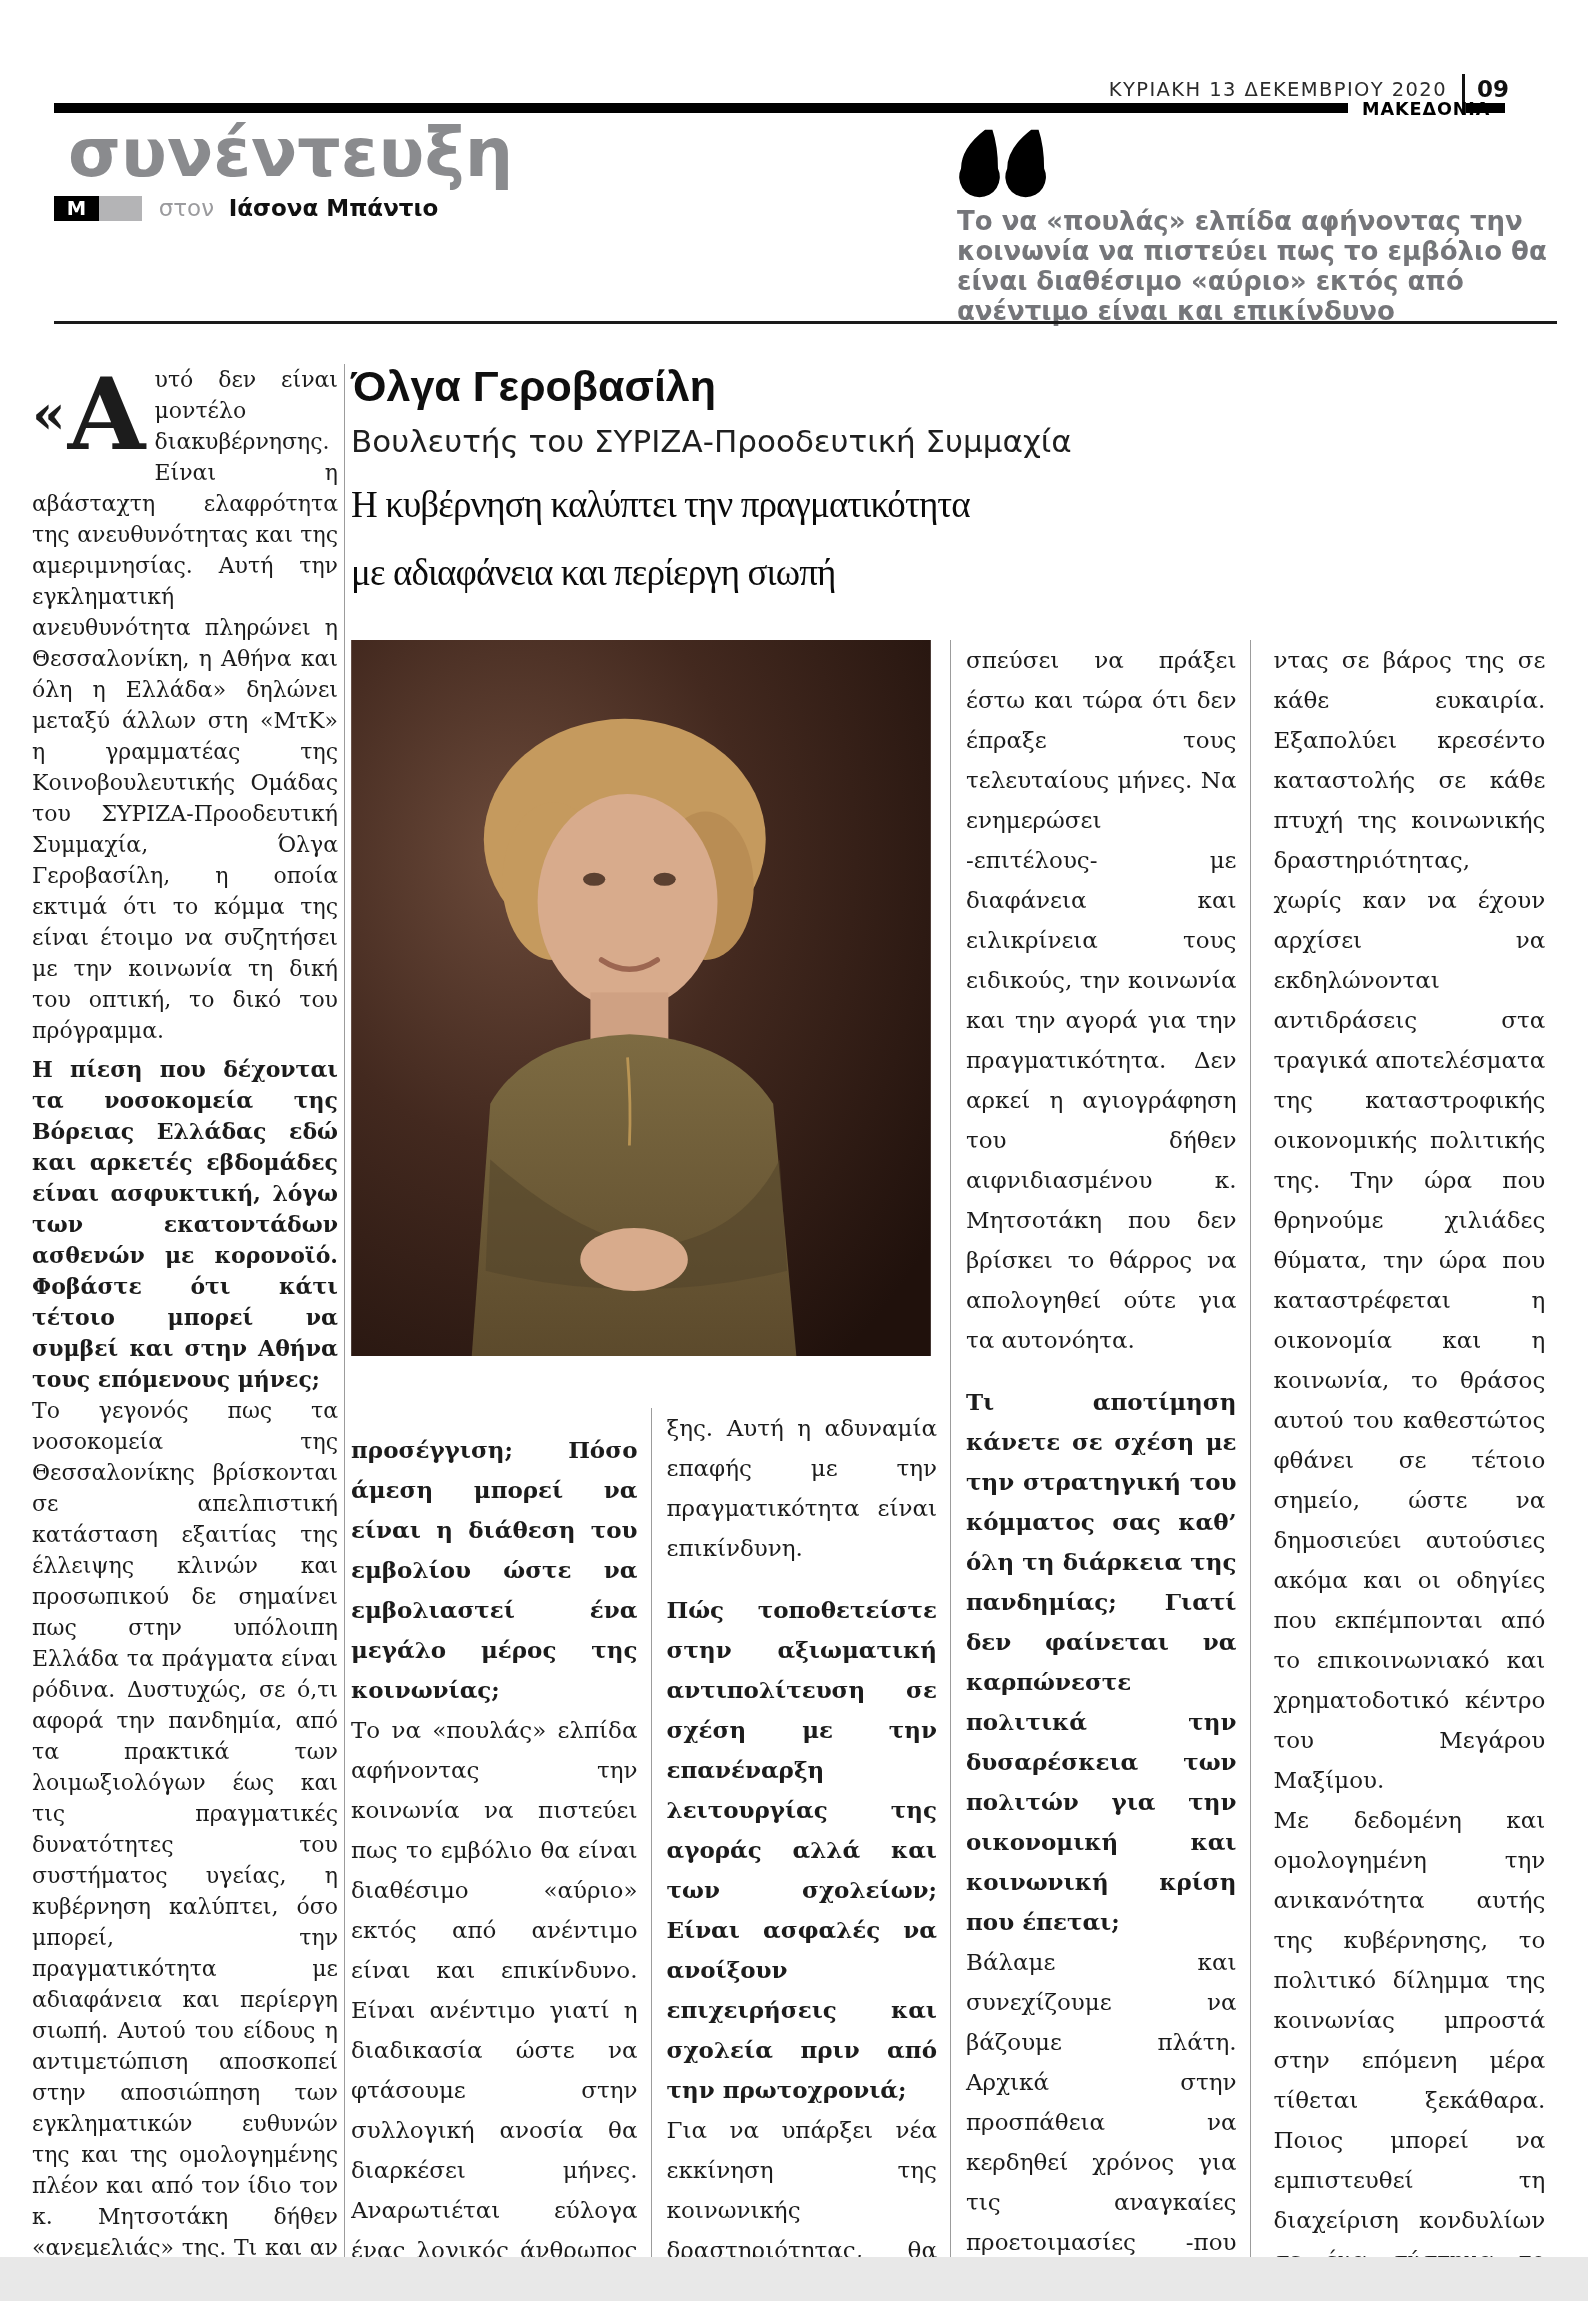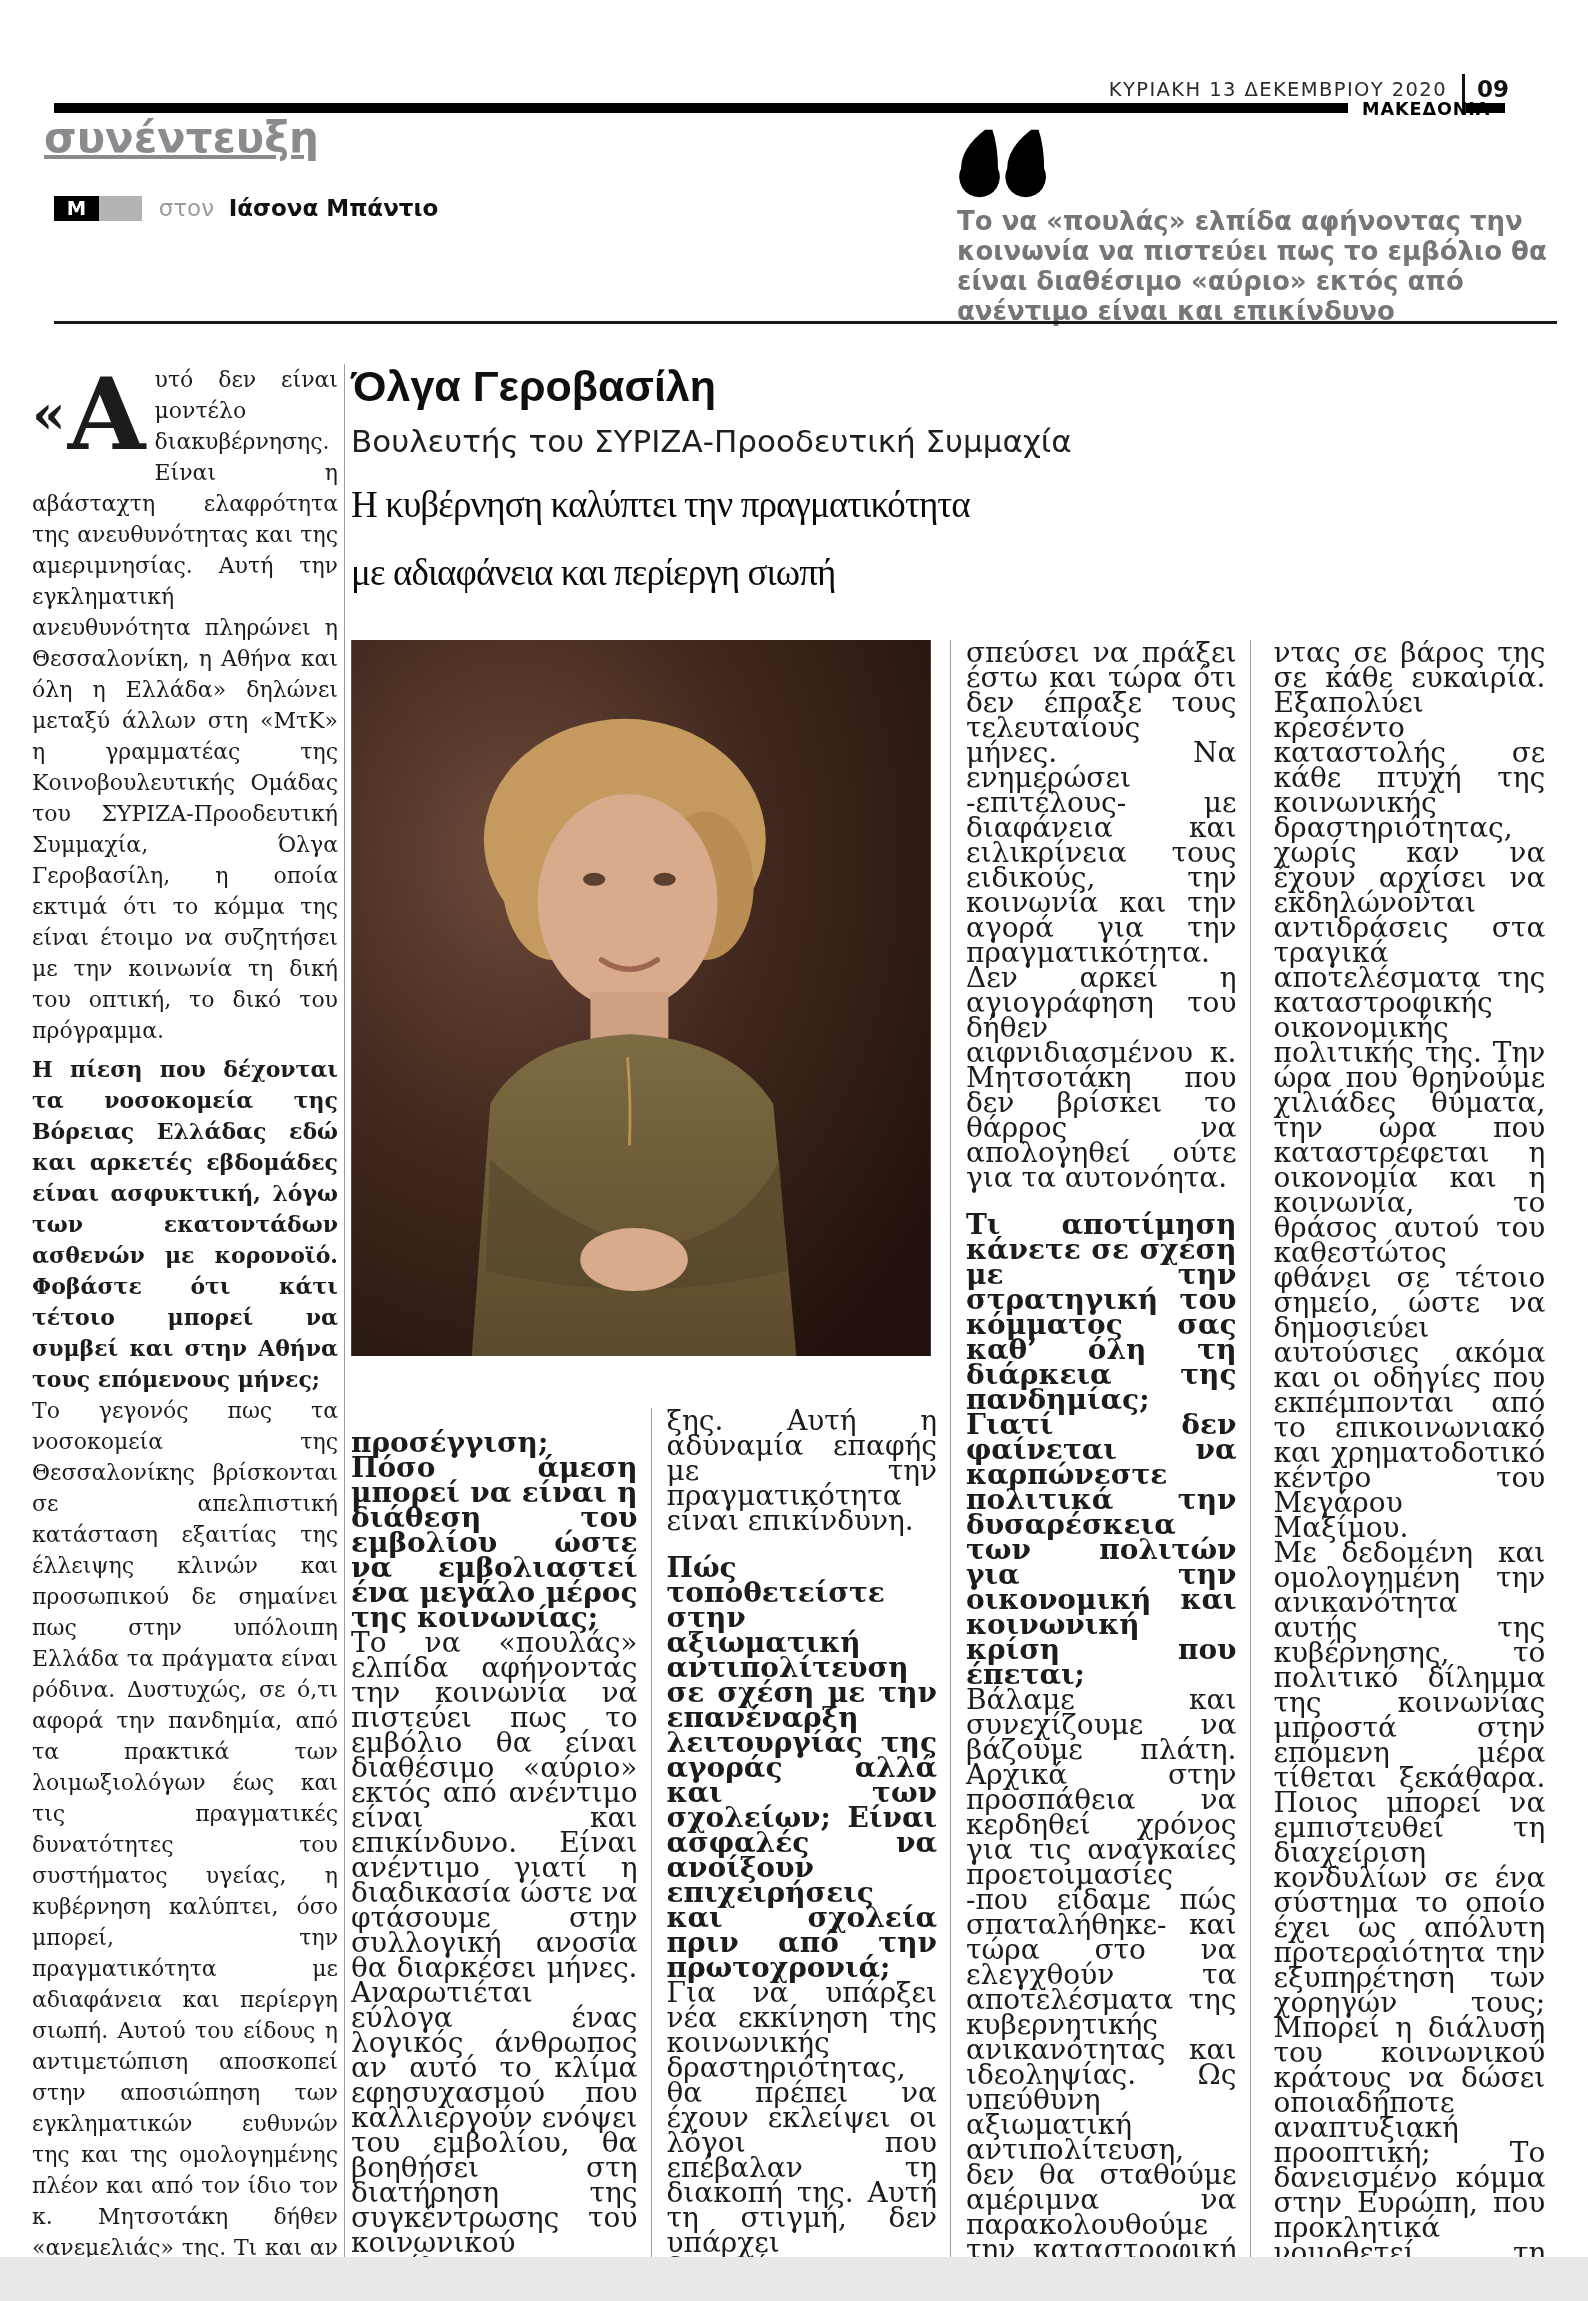--- a/index.html
+++ b/index.html
@@ -23,23 +23,23 @@
   }
   .hdr-bar-long { position:absolute; left:54px; top:103px; width:1294px; height:10.2px; background:#000; }
   .hdr-brand {
     position:absolute; left:1362px; top:99px;
     font-family:"DejaVu Sans", sans-serif; font-weight:700; font-size:17.6px; letter-spacing:0.9px; color:#000;
   }
   .hdr-bar-short { position:absolute; left:1466px; top:103px; width:39px; height:10.2px; background:#000; }
 
   
   .section-label {
-    position:absolute; left:44px; top:113px;
+    position:absolute; left:68px; top:113px;
     font-family:"DejaVu Sans", sans-serif; font-weight:700;
-    font-size:42px; color:#8a8b8e; letter-spacing:0px;text-decoration:underline;
+    font-size:68px; color:#8a8b8e; letter-spacing:0px;
   }
   .byline-row { position:absolute; left:54px; top:195px; height:26px; display:flex; align-items:center; }
   .logo-m {
     width:45px; height:25px; background:#000; color:#fff; display:flex;
     align-items:center; justify-content:center;
     font-family:"DejaVu Sans", sans-serif; font-weight:700; font-size:19.5px;
   }
   .logo-gray { width:43px; height:25px; background:#b4b4b6; }
   .byline-text { margin-left:16.7px; font-family:"DejaVu Sans", sans-serif; font-size:23px; white-space:nowrap; }
   .byline-text .prefix { color:#9b9b9e; font-weight:400; }
@@ -89,21 +89,21 @@
 
   
   .article-body {
     position:absolute; left:351px; top:640px; width:1198px; height:1661px;
     display:grid; grid-template-columns:repeat(4, 1fr); grid-template-rows:auto 1fr;
     overflow:hidden;
   }
   .photo-cell { grid-column:1 / 3; grid-row:1; margin-bottom:52px; }
   .photo-cell svg { display:block; width:580px; height:716px; }
   .body-col {
-    font-size:28px; line-height:25px; text-align:justify; overflow:hidden;
+    font-size:23px; line-height:40px; text-align:justify; overflow:hidden;
     padding-right:13px;
   }
   .col-a { grid-column:1; grid-row:2; }
   .col-b { grid-column:2; grid-row:2; border-left:0.9px solid #9c9c9c; padding-left:15px; }
   .col-c { grid-column:3; grid-row:1 / 3; border-left:0.9px solid #9c9c9c; padding-left:15px; }
   .col-d { grid-column:4; grid-row:1 / 3; border-left:0.9px solid #9c9c9c; padding-left:23px; padding-right:3.7px; }
   .body-col .para.question { margin-top:22px; }
 </style>
 </head>
 <body>

